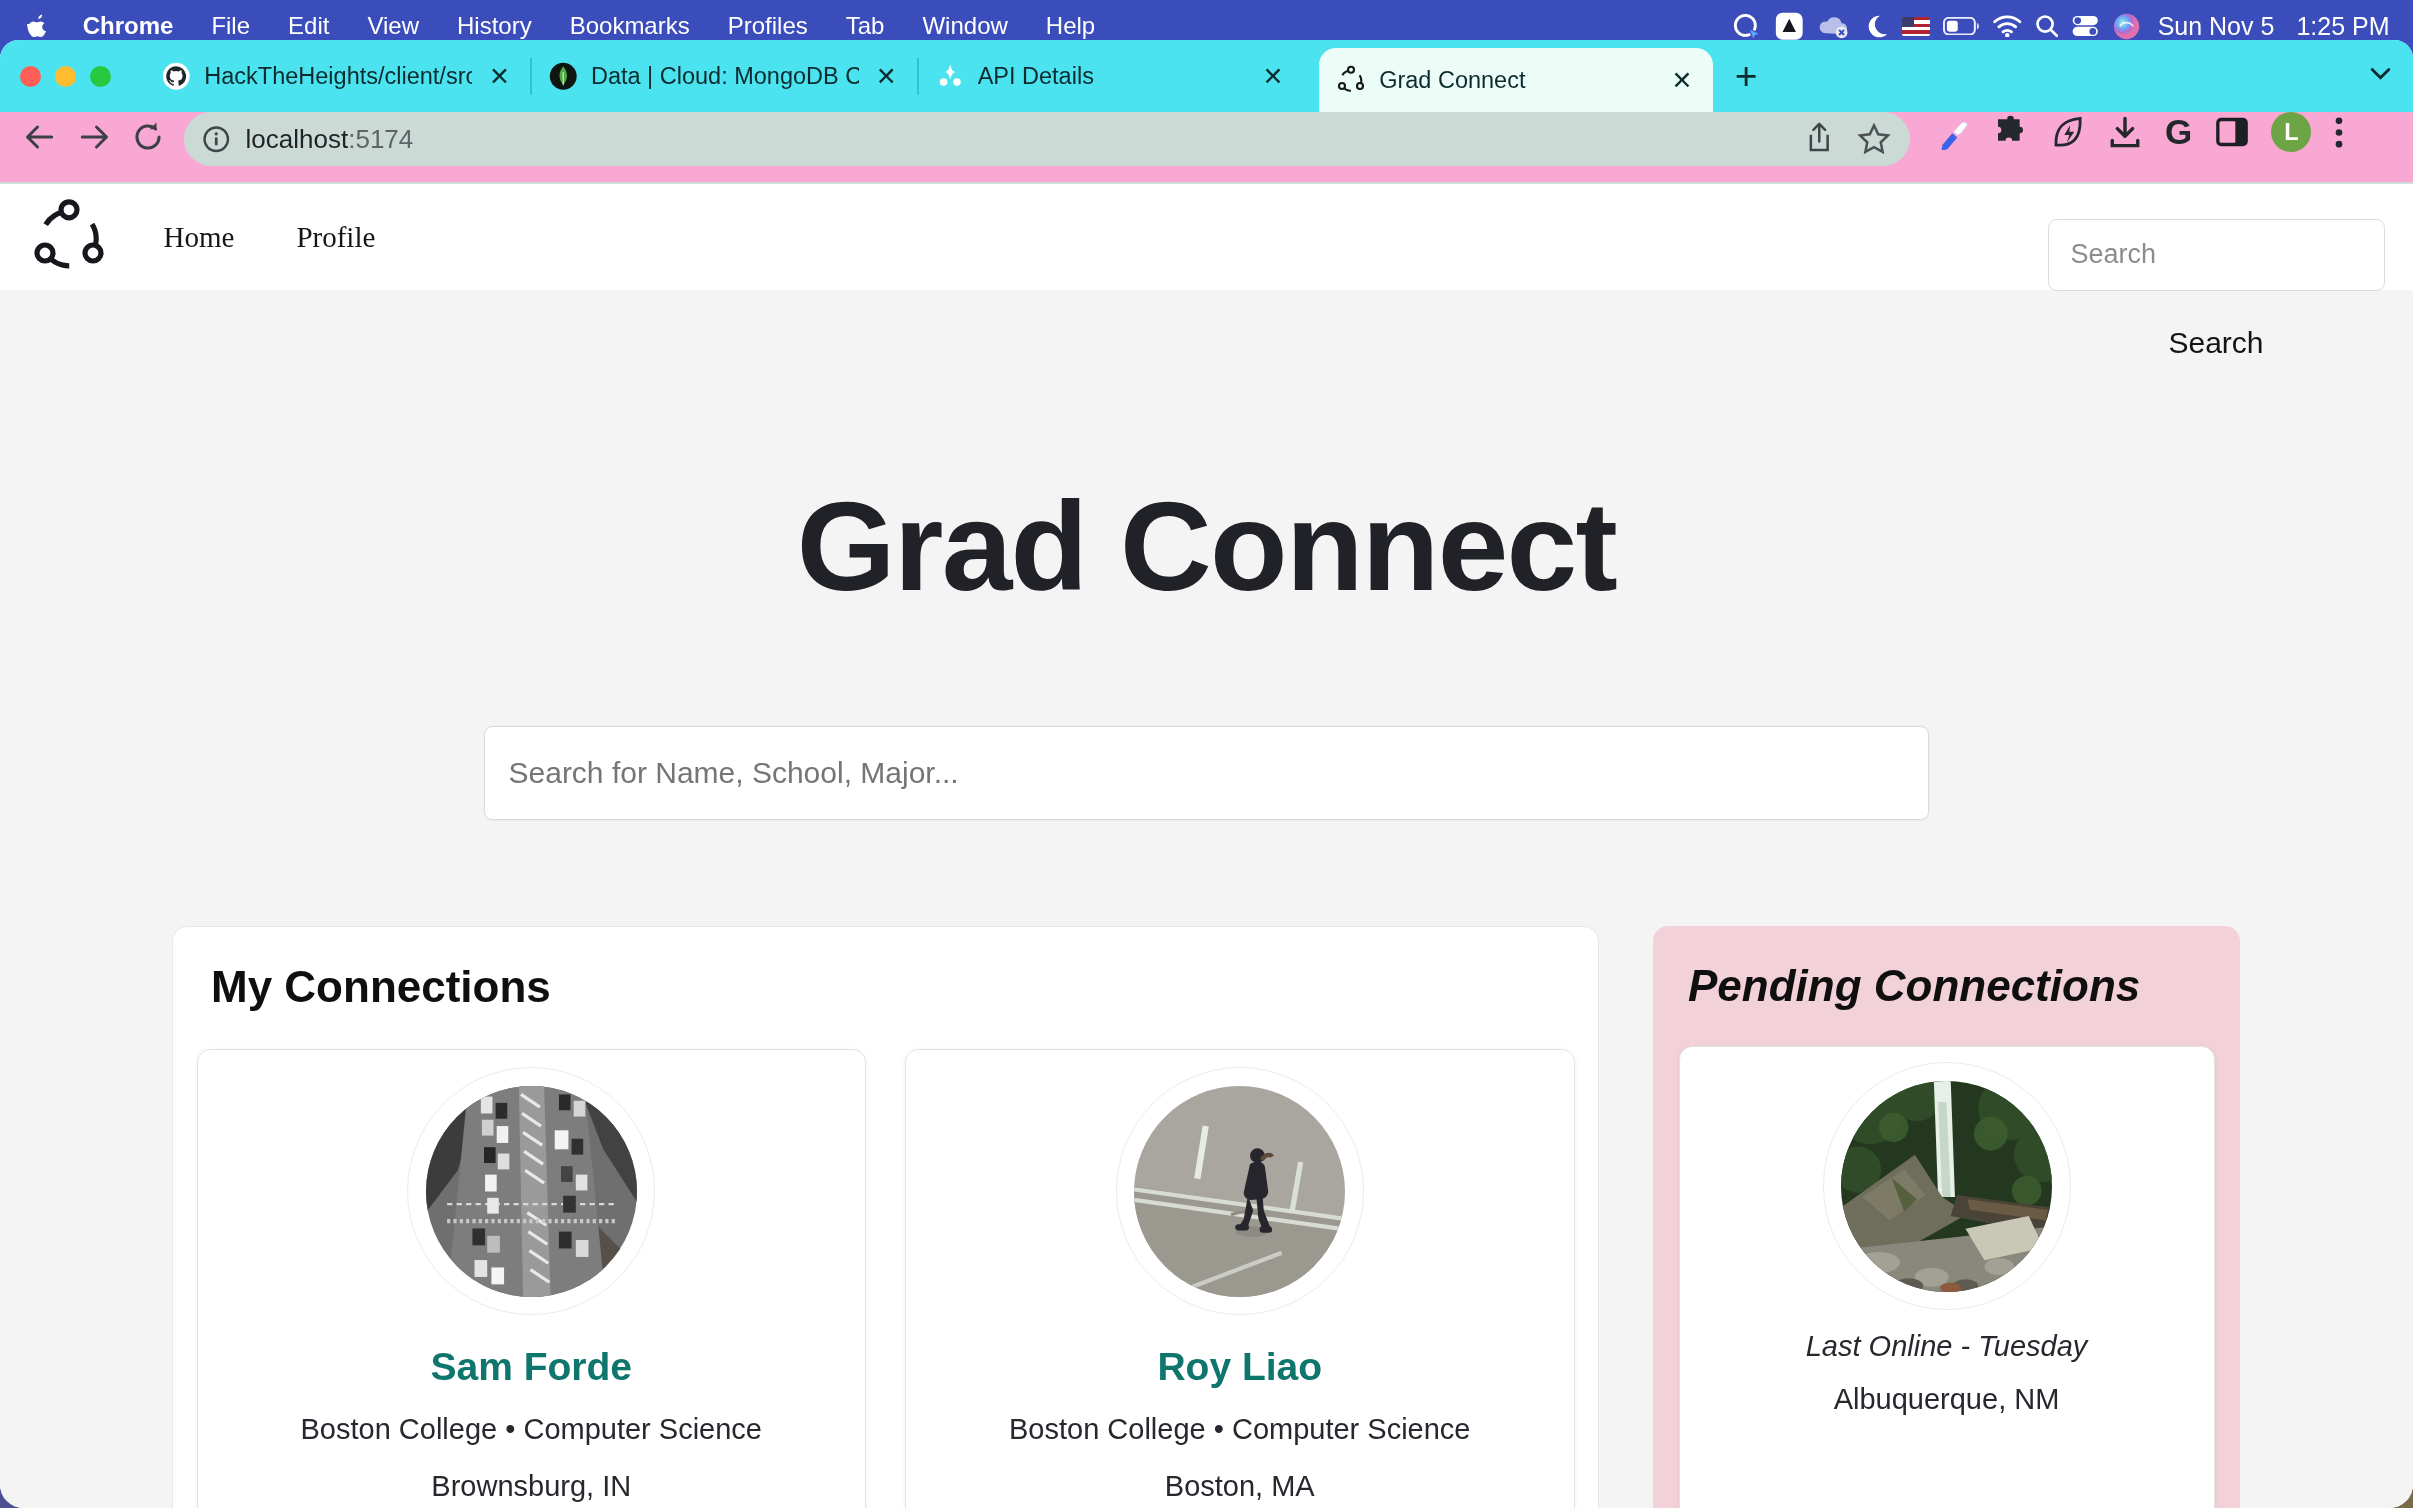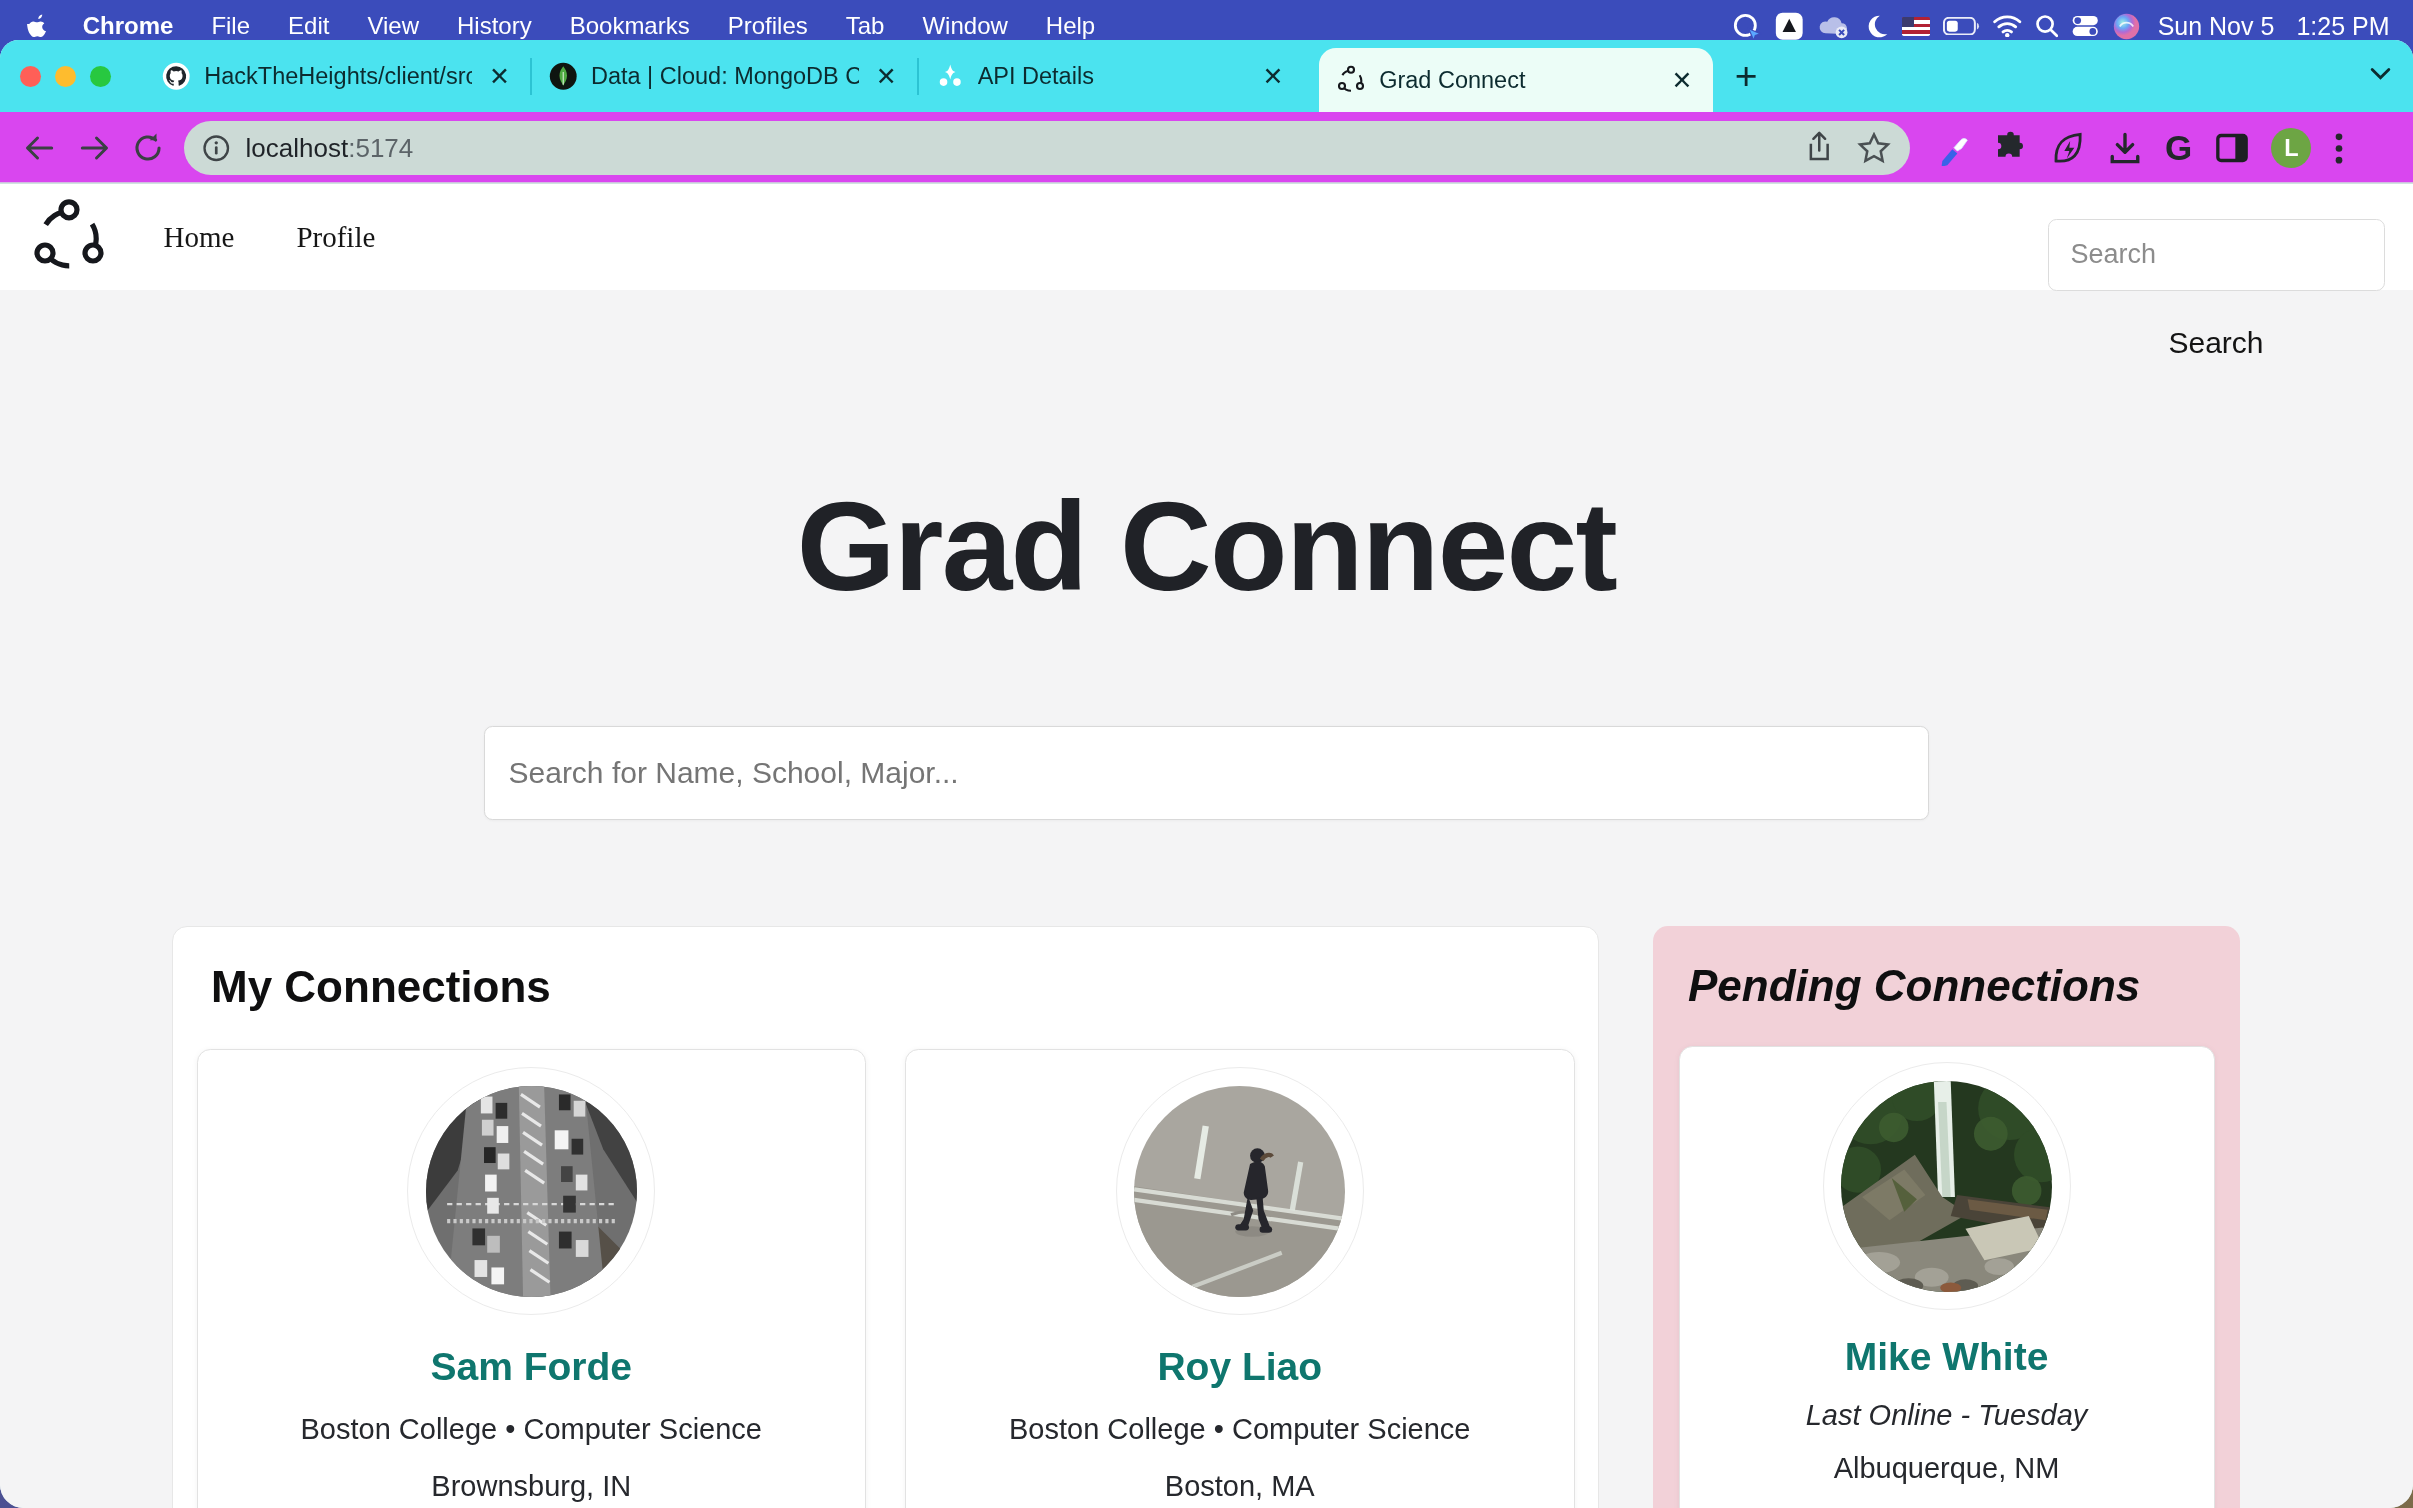--- a/index.html
+++ b/index.html
@@ -33,21 +33,21 @@
          padding:0 17px; color:#0c2b2f; font-size:23.5px; }
   .tab .title { flex:1; white-space:nowrap; overflow:hidden; }
   .tab .x { font-size:25px; color:#0c2b2f; padding:0 3.4px; }
   .tabdiv { width:1.7px; height:37px; background:#2cc3d3; }
   .tab.active { background:#ecfdf7; height:64px; align-self:flex-end;
                 border-radius:17px 17px 0 0; width:394px; margin-left:15px; }
   .newtab { font-size:39px; color:#0c2b2f; padding:0 22px; font-weight:300; }
   .tabsearch { margin-left:auto; color:#0c2b2f; }
 
   
-  .toolbar { height:72px; background:#d946ef; display:flex; align-items:center;
+  .toolbar { height:72px; background:#f9a8d4; display:flex; align-items:flex-start;
              padding:0 15px; gap:5px; box-shadow:inset 0 -1.7px 0 #cfe4de; }
   .navbtn { width:49px; height:49px; display:flex; align-items:center; justify-content:center; }
   .urlpill { width:1726px; height:54px; margin-left:6.7px; border-radius:27px; background:#ccdad6;
              display:flex; align-items:center; padding:0 18.4px; gap:15px; }
   .urltext { font-size:26px; color:#1f2328; }
   .urltext .port { color:#5c6468; }
   .pillright { margin-left:auto; display:flex; align-items:center; gap:23.5px; }
   .extrow { display:flex; align-items:center; gap:22.6px; margin-left:22px; }
   .gicon { font-size:35px; font-weight:700; color:#23272b; }
   .avatarL { width:40px; height:40px; border-radius:50%; background:#6da544; color:#fff;
@@ -443,21 +443,20 @@
                   <g fill="#5e5c52">
                     <ellipse cx="64" cy="194" rx="14" ry="7"></ellipse>
                     <ellipse cx="118" cy="194" rx="12" ry="6"></ellipse>
                     <ellipse cx="20" cy="192" rx="10" ry="6"></ellipse>
                   </g>
                   <ellipse cx="104" cy="196" rx="10" ry="5" fill="#8c5a3c"></ellipse>
                   <ellipse cx="168" cy="194" rx="12" ry="6" fill="#9a7a5a"></ellipse>
                 </svg>
           </span>
             </div>
-          <div class="cname">Mike White</div>
           <div class="cline it">Last Online - Tuesday</div>
           <div class="cline">Albuquerque, NM</div>
 
         </div>
       </section>
 
     </div>
   </div>
 </div>
 

